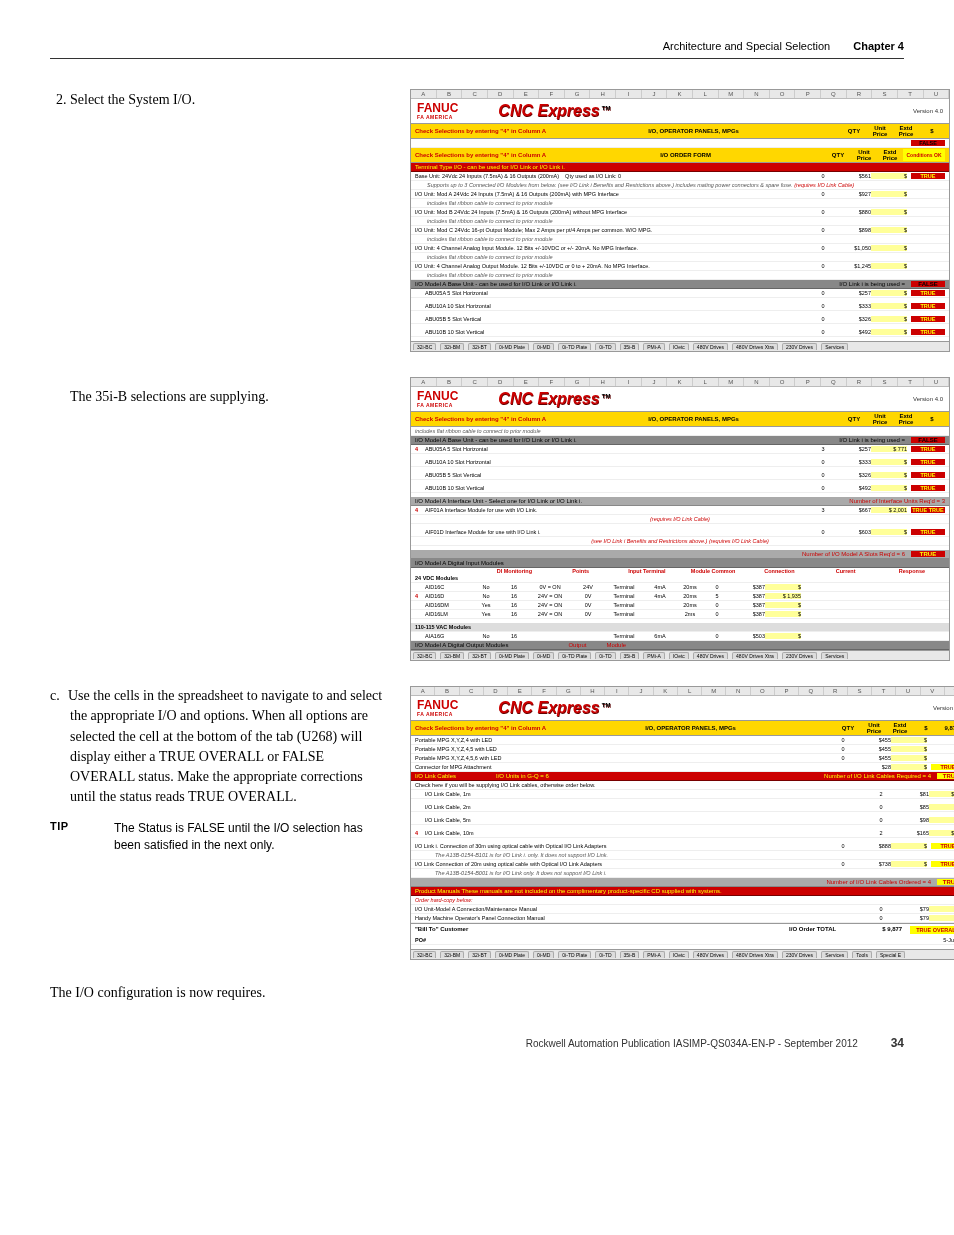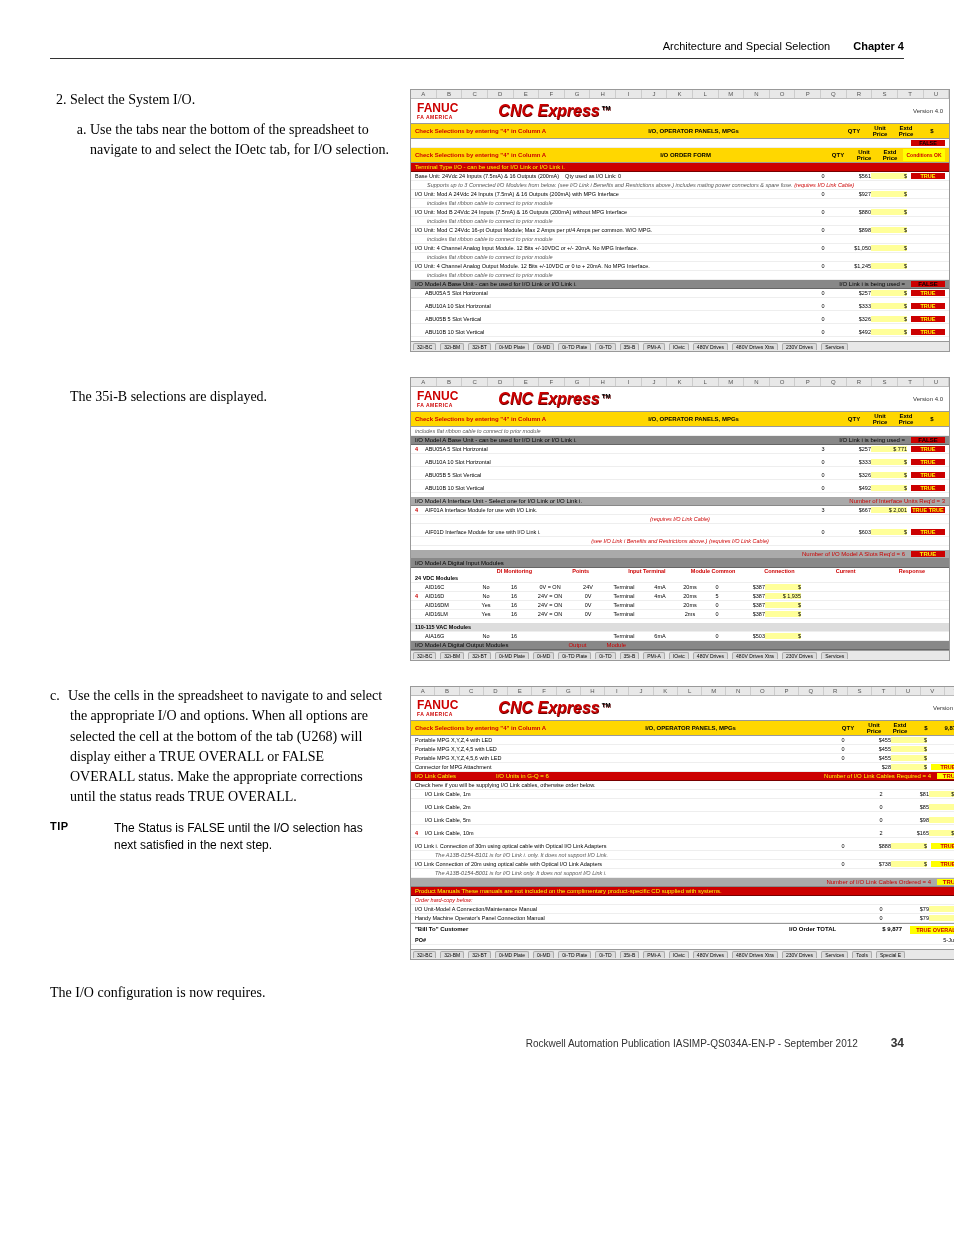--- a/index.html
+++ b/index.html
@@ -213,25 +213,20 @@
   <span>Architecture and Special Selection</span>
   <span class="chapter-label">Chapter 4</span>
 </div>
 <hr class="header-rule">
 
 <div class="content-row">
   <div class="left-col">
     <ol class="main-list" start="2">
       <li>
         <span>Select the System I/O.</span>
-        <ol class="sub-list">
-          <li>
-            <span>Use the tabs near the bottom of the spreadsheet to navigate to and select the IOetc tab, for I/O selection.</span>
-          </li>
-        </ol>
       </li>
     </ol>
   </div>
   <div class="right-col">
 
     <div class="sheet">
       <div class="col-letters" id="cols1">
           <span>A</span>
           <span>B</span>
           <span>C</span>
@@ -403,21 +398,21 @@
           <span>480V Drives Xtra</span>
           <span>230V Drives</span>
           <span>Services</span>
         </div>
     </div>
   </div>
 </div>
 
 <div class="content-row">
   <div class="left-col">
-    <p class="para" style="margin-left:20px">The 35i-B selections are displayed.</p>
+    <p class="para" style="margin-left:20px">The 35i-B selections are supplying.</p>
   </div>
   <div class="right-col">
     <div class="sheet">
       <div class="col-letters" id="cols2">
           <span>A</span>
           <span>B</span>
           <span>C</span>
           <span>D</span>
           <span>E</span>
           <span>F</span>
@@ -651,21 +646,21 @@
   </div>
 </div>
 
 <div class="content-row">
   <div class="left-col">
     <div class="sub-item">
       <span class="marker">c.</span><span>Use the cells in the spreadsheet to navigate to and select the appropriate I/O and options. When all options are selected the cell at the bottom of the tab (U268) will display either a TRUE OVERALL or FALSE OVERALL status. Make the appropriate corrections until the status reads TRUE OVERALL.</span>
     </div>
     <div class="tip-row">
       <span class="tip-label">TIP</span>
-      <span class="tip-text">The Status is FALSE until the I/O selection has next satisfied in the next step.</span>
+      <span class="tip-text">The Status is FALSE until the I/O selection has been satisfied in the next only.</span>
     </div>
   </div>
   <div class="right-col">
     <div class="sheet" style="width:560px">
       <div class="col-letters" id="cols3">
           <span>A</span>
           <span>B</span>
           <span>C</span>
           <span>D</span>
           <span>E</span>

